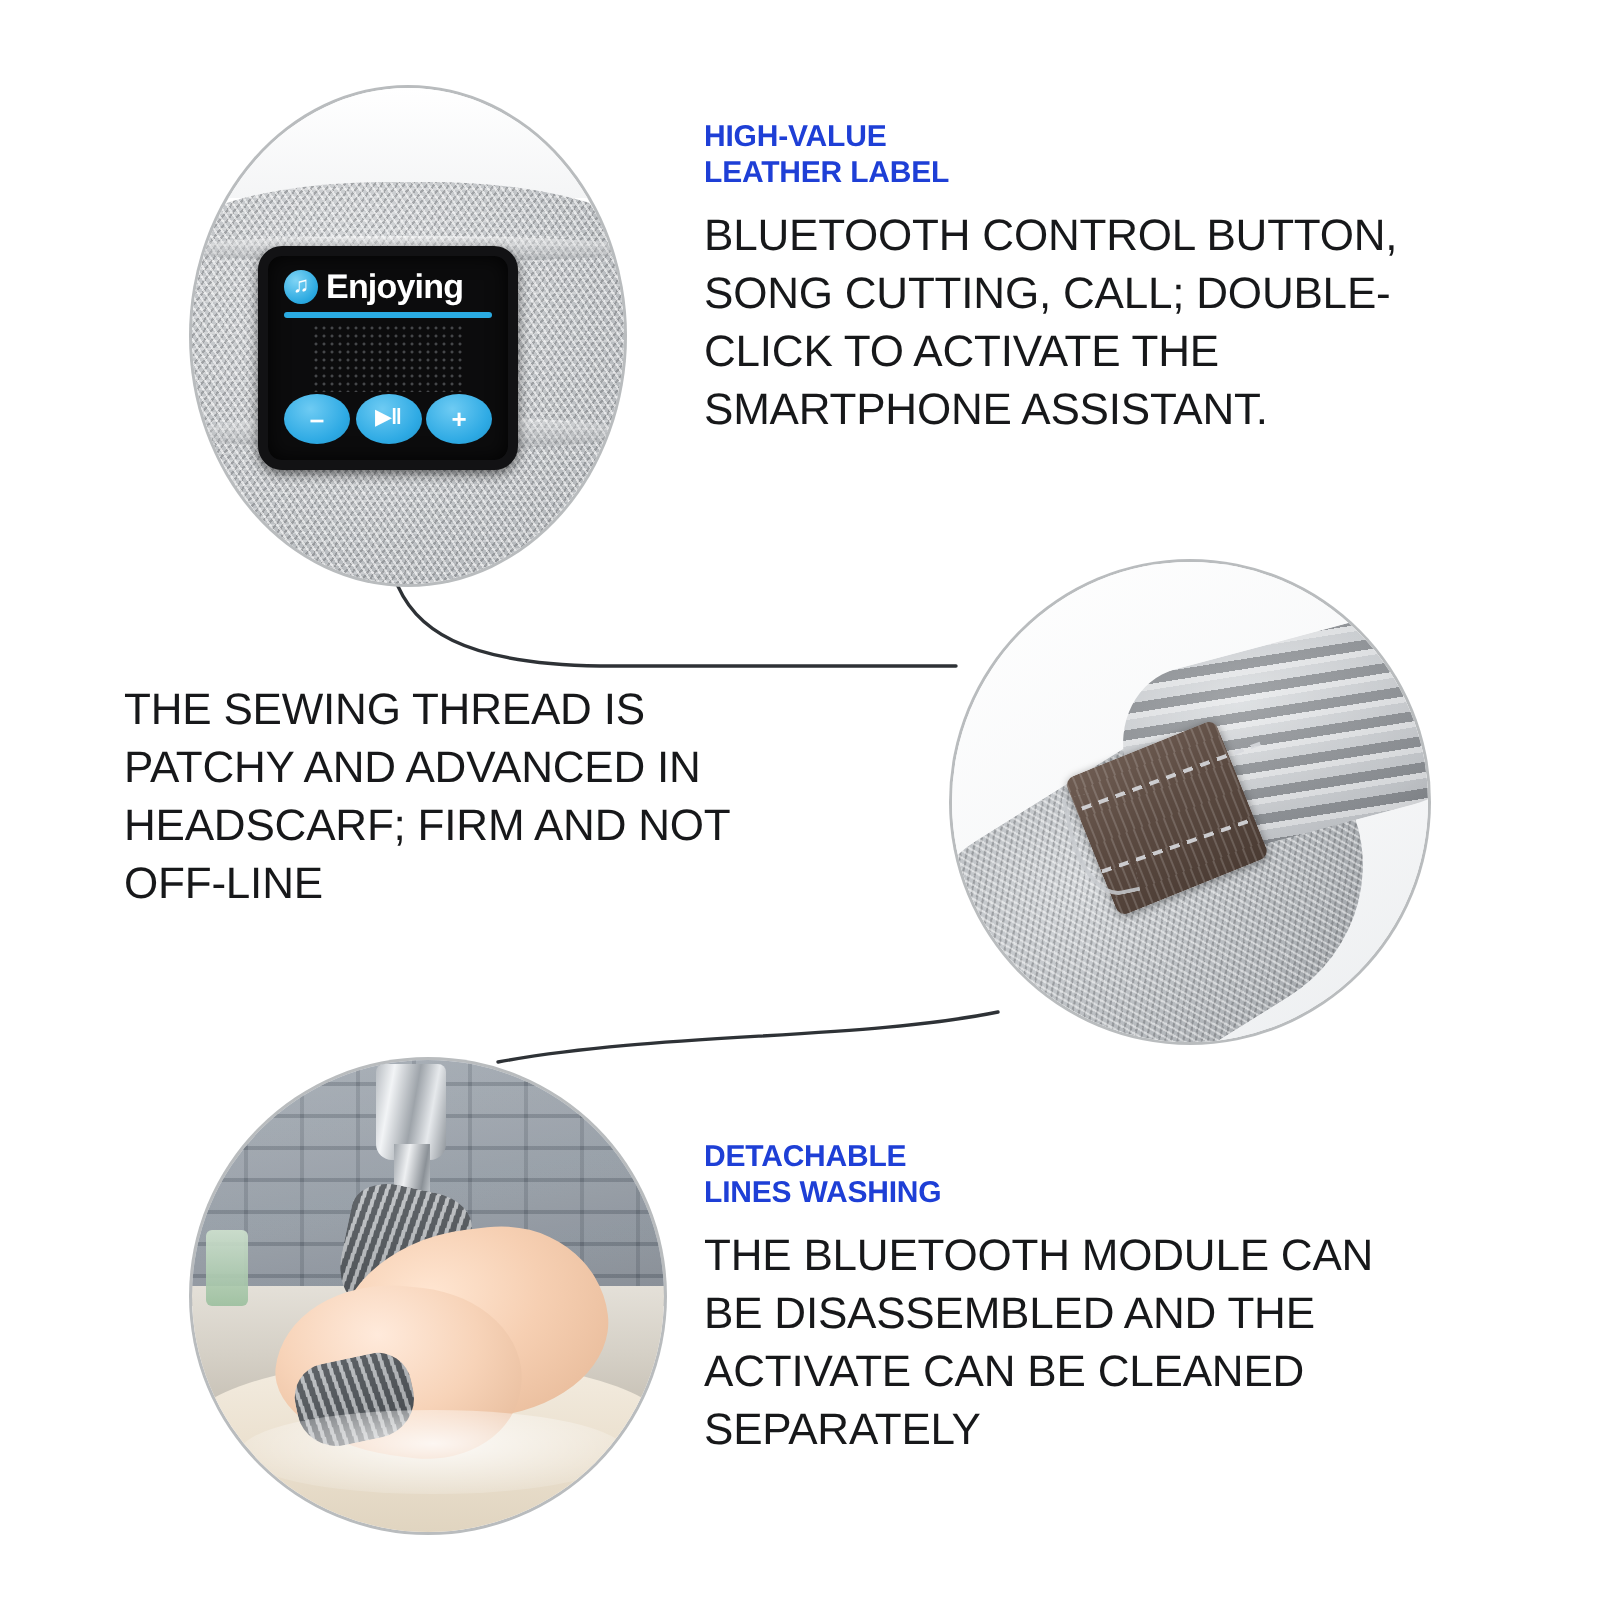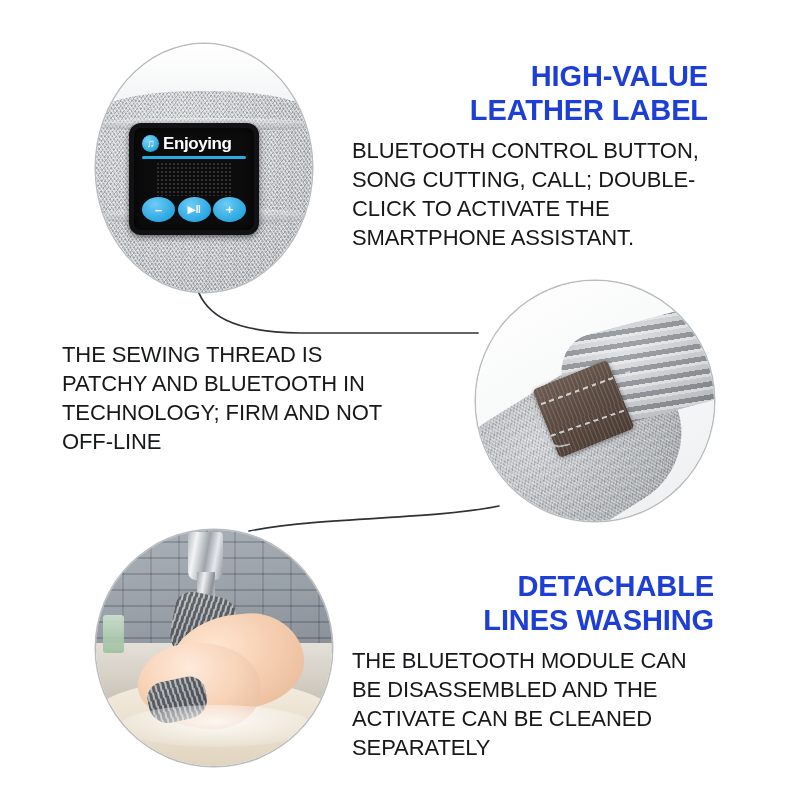--- a/index.html
+++ b/index.html
@@ -229,27 +229,26 @@
   .c3-suds {
     position: absolute; left: 10%; top: 74%; width: 82%; height: 18%;
     border-radius: 50%;
     background: radial-gradient(ellipse at 50% 40%, rgba(255,255,255,.85), rgba(255,255,255,.18) 70%, rgba(255,255,255,0));
   }
 
   
   .callout { position: absolute; z-index: 3; }
   .callout h2 {
     color: #1e3fd6;
-    font-size: 29px;
+    font-size: 15px;
     font-weight: 700;
     line-height: 1.17;
     letter-spacing: -.1px;
     white-space: pre-line;
     margin-bottom: 8px;
-    text-align: right;
   }
   .callout p {
     color: #17181a;
     font-size: 22px;
     font-weight: 400;
     line-height: 1.32;
     letter-spacing: -.1px;
     white-space: pre-line;
   }
 
@@ -319,21 +318,21 @@
     </div>
   </div>
 
   <div class="callout" id="callout-label">
     <h2>HIGH-VALUE
 LEATHER LABEL</h2>
     <p>BLUETOOTH CONTROL BUTTON, SONG CUTTING, CALL; DOUBLE-CLICK TO ACTIVATE THE SMARTPHONE ASSISTANT.</p>
   </div>
 
   <div class="callout" id="callout-stitch">
-    <p>THE SEWING THREAD IS PATCHY AND BLUETOOTH IN TECHNOLOGY; FIRM AND NOT OFF-LINE</p>
+    <p>THE SEWING THREAD IS PATCHY AND ADVANCED IN HEADSCARF; FIRM AND NOT OFF-LINE</p>
   </div>
 
   <div class="callout" id="callout-wash">
     <h2>DETACHABLE
 LINES WASHING</h2>
     <p>THE BLUETOOTH MODULE CAN BE DISASSEMBLED AND THE ACTIVATE CAN BE CLEANED SEPARATELY</p>
   </div>
 
 </div>
 

